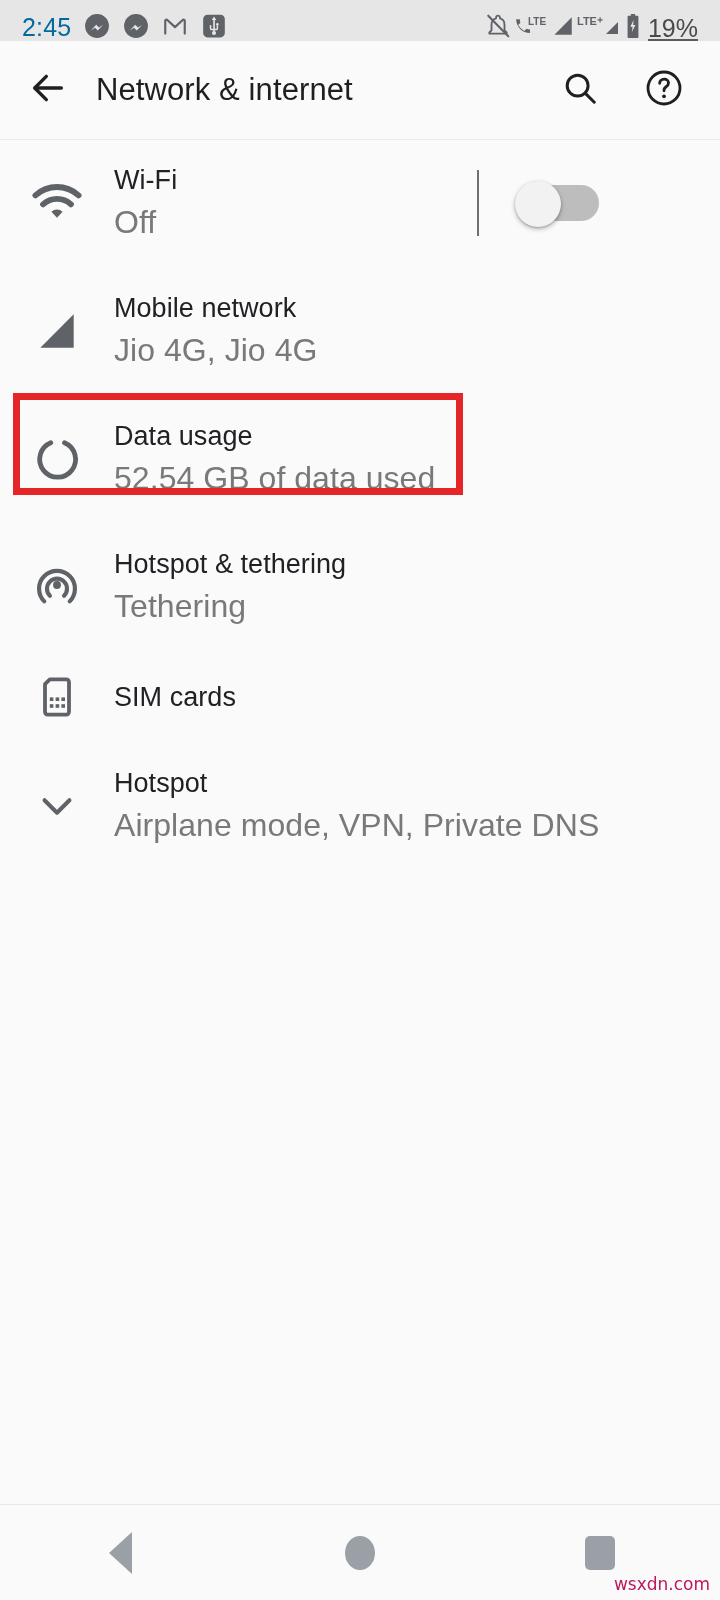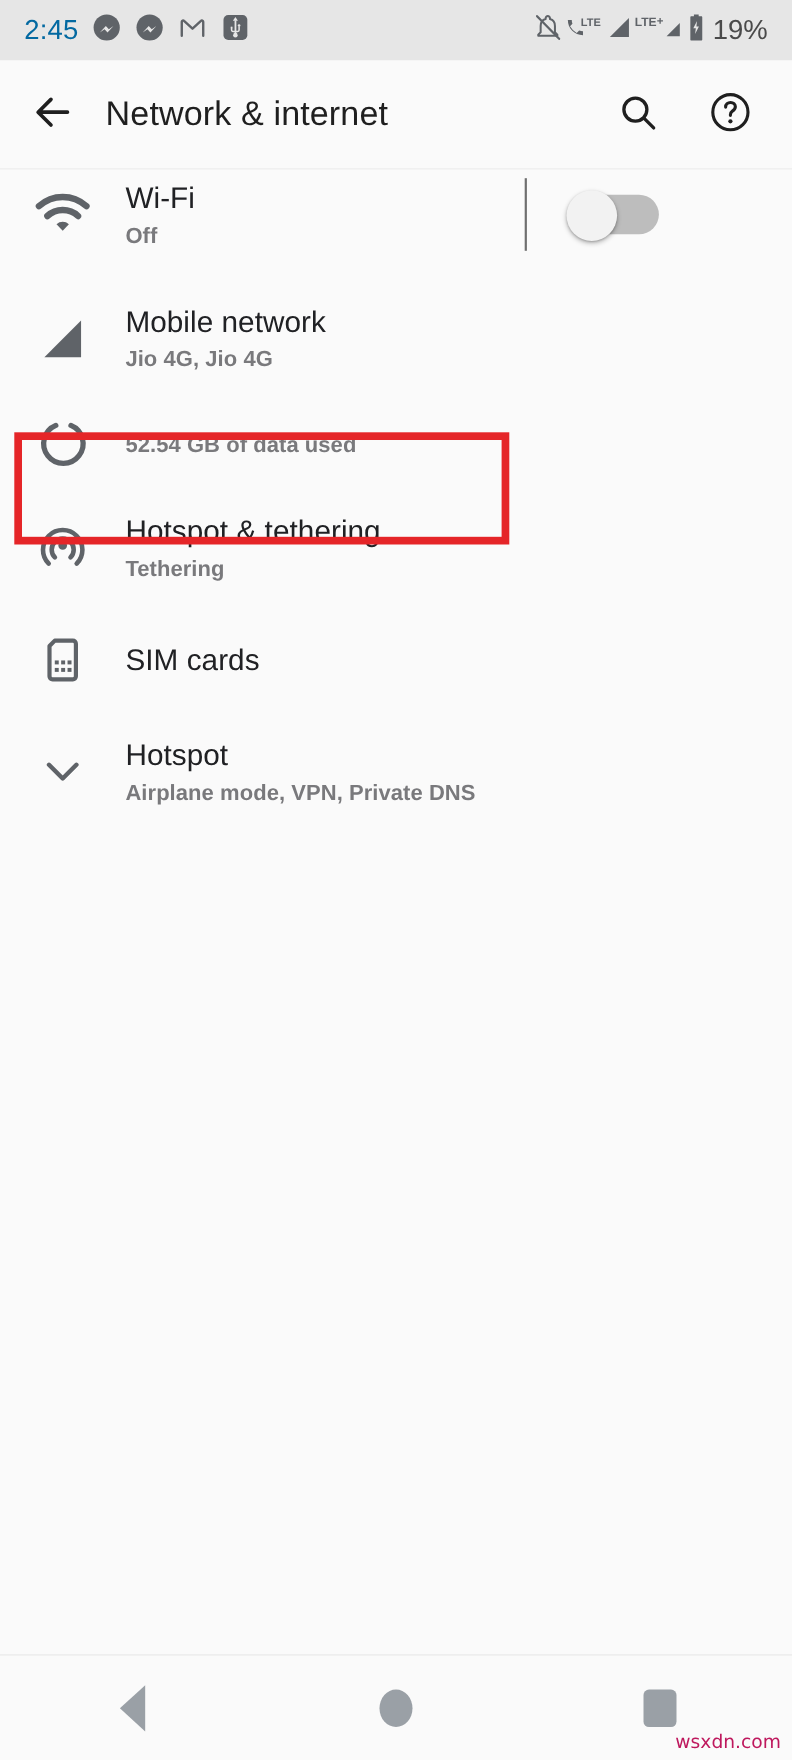--- a/index.html
+++ b/index.html
@@ -15,27 +15,27 @@
   .statusbar {
     position: absolute; top: 0; left: 0; width: 720px; height: 55px;
     background: #e6e6e6;
     display: flex; align-items: center;
     padding: 0 22px;
     color: #5a5a5a;
   }
   .sb-clock { font-size: 25px; letter-spacing: .2px; color: #0369a1; }
   .sb-left { display: flex; align-items: center; gap: 13px; }
   .sb-spacer { flex: 1; }
-  .sb-right { display: flex; align-items: center; gap: 2px; }
+  .sb-right { display: flex; align-items: flex-end; gap: 2px; text-decoration: underline; }
   .sb-batt-text { font-size: 25px; color: #4a4a4a; margin-left: 3px; }
   .sb-ico { display: block; }
 
   
   .appbar {
-    position: absolute; top: 55px; left: 0; width: 720px; height: 99px;
+    position: absolute; top: 41px; left: 0; width: 720px; height: 99px;
     background: #fafafa;
     display: flex; align-items: center;
     border-bottom: 1px solid #ececec;
   }
   .appbar-back { width: 96px; display: flex; align-items: center; justify-content: center; }
   .appbar-title {
     font-size: 31px; color: #1f1f1f; letter-spacing: .1px;
     flex: 1;
   }
   .appbar-action { width: 84px; display: flex; align-items: center; justify-content: center; }
@@ -48,21 +48,21 @@
     display: flex; align-items: center;
     width: 635px;
     padding: 0 24px 0 0;
   }
   .row-icon {
     width: 114px; min-width: 114px;
     display: flex; align-items: center; justify-content: center;
   }
   .row-text { flex: 1; padding: 24px 0; }
   .row-title { font-size: 27px; color: #202124; line-height: 1.28; letter-spacing: .05px; }
-  .row-sub { font-size: 20px; color: #79797c; line-height: 1.3; margin-top: 4px; letter-spacing: .05px; font-weight: bold; }
+  .row-sub { font-size: 32px; color: #79797c; line-height: 1.3; margin-top: 4px; letter-spacing: .05px; }
   .row-title.no-sub { padding: 4px 0; }
 
   .row-widget { display: flex; align-items: center; padding-right: 12px; }
   .toggle-divider { width: 2px; height: 66px; background: #6f6f6f; margin-right: 36px; }
   .switch { position: relative; width: 84px; height: 44px; }
   .switch-track {
     position: absolute; right: 0; top: 4px;
     width: 68px; height: 36px; border-radius: 18px;
     background: #bdbdbd;
   }
@@ -249,20 +249,21 @@
       </div>
     </div>
 
     <div class="row">
       <div class="row-icon">
         <svg width="50" height="50" viewBox="0 0 24 24">
           <path d="M15.6 4.2a8.6 8.6 0 11-6.6 0" fill="none" stroke="#5f6368" stroke-width="2.3" stroke-linecap="round"></path>
         </svg>
       </div>
       <div class="row-text">
+        <div class="row-title">Data usage</div>
         <div class="row-sub">52.54 GB of data used</div>
       </div>
     </div>
 
     <div class="row">
       <div class="row-icon">
         <svg width="50" height="50" viewBox="0 0 24 24">
           <circle cx="12" cy="11" r="1.9" fill="#5f6368"></circle>
           <path d="M8.6 16.2a4.8 4.8 0 116.8 0" fill="none" stroke="#5f6368" stroke-width="2" stroke-linecap="round"></path>
           <path d="M5.9 18.9a8.6 8.6 0 1112.2 0" fill="none" stroke="#5f6368" stroke-width="2" stroke-linecap="round"></path>

